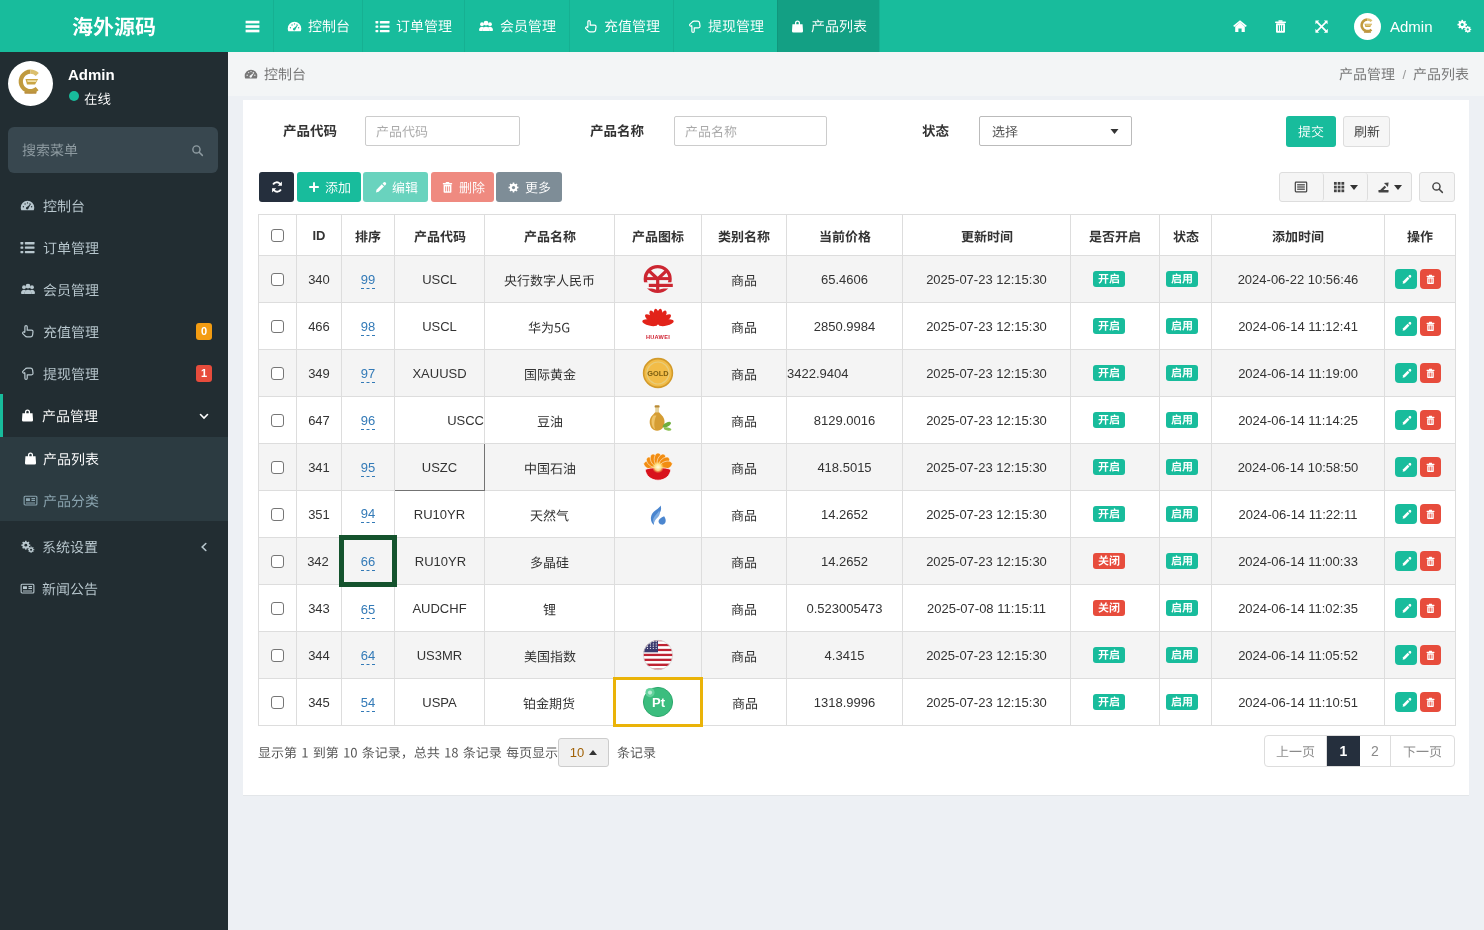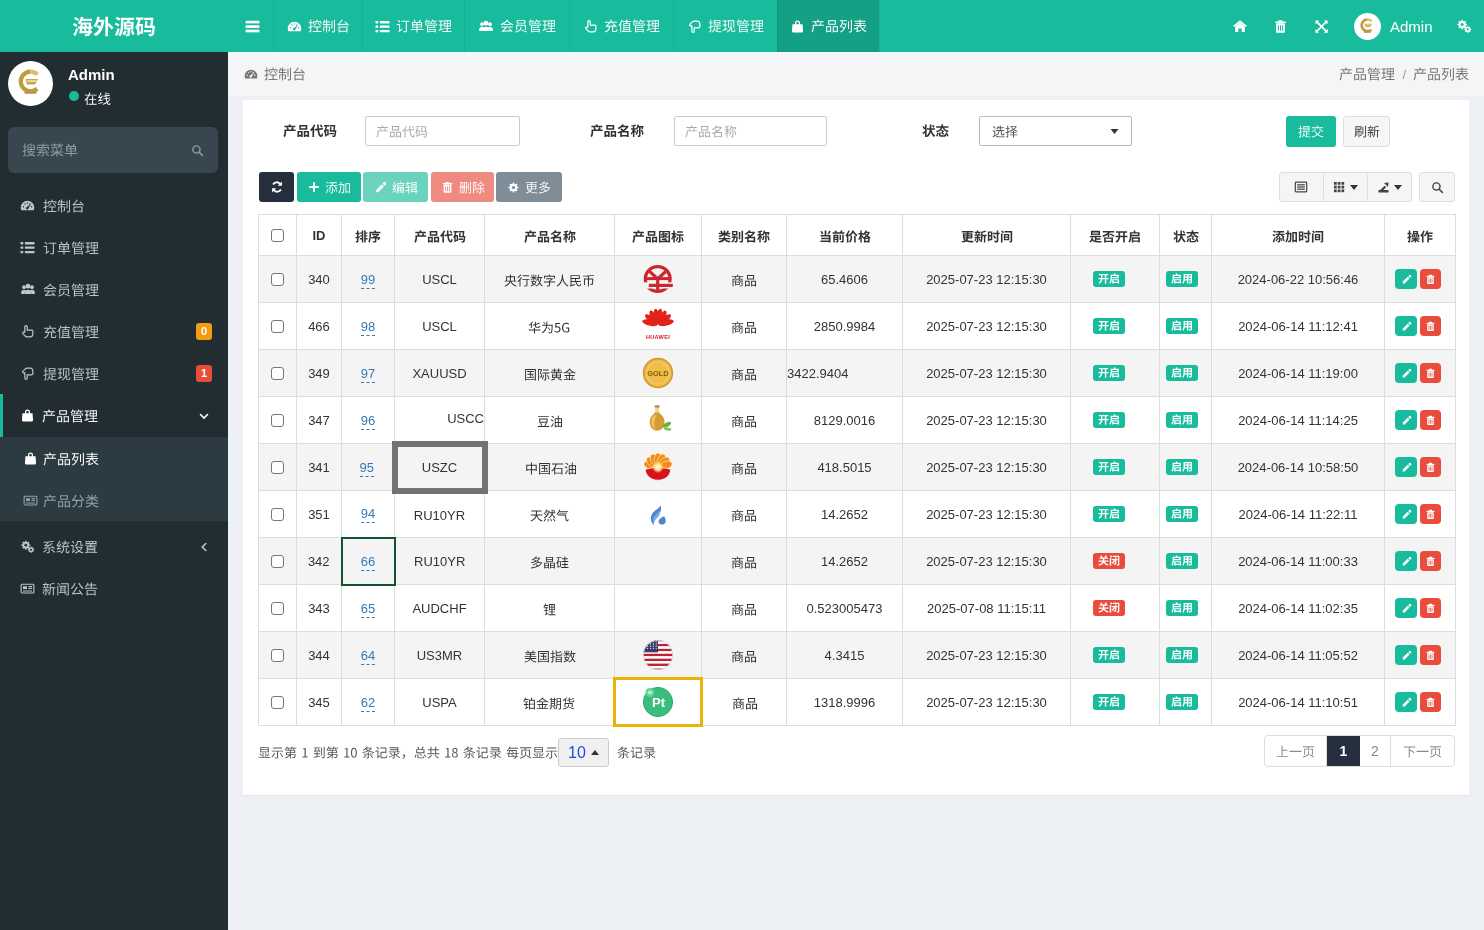--- a/index.html
+++ b/index.html
@@ -927,21 +927,21 @@
                   </g>
                 </svg>
               </span>
             </div>
           </td>
         </tr>
         <tr style="height:47px;">
           <td style="border:1px solid #ddd;text-align:center;vertical-align:middle">
             <div style="width:13px;height:13px;border:1px solid #767676;border-radius:3px;background:#fff;margin:auto"></div>
           </td>
-          <td style="border:1px solid #ddd;text-align:center;vertical-align:middle">347</td>
+          <td style="border:1px solid #ddd;text-align:center;vertical-align:middle">647</td>
           <td style="border:1px solid #ddd;text-align:center;vertical-align:middle"><span style="color:#337ab7;border-bottom:1px dashed #337ab7;padding-bottom:1px">96</span></td>
           <td style="border:1px solid #ddd;text-align:right;vertical-align:middle">USCC</td>
           <td style="border:1px solid #ddd;text-align:center;vertical-align:middle"><svg class="z" width="26.0" height="13.0" viewBox="0 0 2000 1000" fill="#333" style="vertical-align:middle;">
               <use href="#r8c46" transform="translate(0,880) scale(1,-1)"></use>
               <use href="#r6cb9" transform="translate(1000,880) scale(1,-1)"></use>
             </svg></td>
           <td style="border:1px solid #ddd;text-align:center;vertical-align:middle"><svg width="36" height="36" viewBox="0 0 36 36" style="vertical-align:middle">
               <rect x="14.6" y="3.2" width="5" height="2.6" rx="1" fill="#b98a33"></rect>
               <path d="M15.2 5.8h3.8v4.4h-3.8z" fill="#e7d49e"></path>
               <path d="M15.2 10.2h3.8l3.6 4c1.2 1.6 1.9 3.5 1.9 5.6 0 5.2-3 9-7.4 9s-7.4-3.8-7.4-9c0-2.1.7-4 1.9-5.6z" fill="#d59d33"></path>
@@ -994,21 +994,21 @@
               </span>
             </div>
           </td>
         </tr>
         <tr style="height:47px;background:#f4f4f4;">
           <td style="border:1px solid #ddd;text-align:center;vertical-align:middle">
             <div style="width:13px;height:13px;border:1px solid #767676;border-radius:3px;background:#fff;margin:auto"></div>
           </td>
           <td style="border:1px solid #ddd;text-align:center;vertical-align:middle">341</td>
           <td style="border:1px solid #ddd;text-align:center;vertical-align:middle"><span style="color:#337ab7;border-bottom:1px dashed #337ab7;padding-bottom:1px">95</span></td>
-          <td style="border:6px solid #737373;text-align:center;vertical-align:middle">USZC</td>
+          <td style="border:1px solid #737373;text-align:center;vertical-align:middle">USZC</td>
           <td style="border:1px solid #ddd;text-align:center;vertical-align:middle"><svg class="z" width="52.0" height="13.0" viewBox="0 0 4000 1000" fill="#333" style="vertical-align:middle;">
               <use href="#r4e2d" transform="translate(0,880) scale(1,-1)"></use>
               <use href="#r56fd" transform="translate(1000,880) scale(1,-1)"></use>
               <use href="#r77f3" transform="translate(2000,880) scale(1,-1)"></use>
               <use href="#r6cb9" transform="translate(3000,880) scale(1,-1)"></use>
             </svg></td>
           <td style="border:1px solid #ddd;text-align:center;vertical-align:middle"><svg width="36" height="36" viewBox="0 0 36 36" style="vertical-align:middle">
               <defs>
                 <radialGradient id="ptrg" cx="0.5" cy="0.5" r="0.5">
                   <stop offset="0" stop-color="#fffbe0"></stop>
@@ -1133,21 +1133,21 @@
                 </svg>
               </span>
             </div>
           </td>
         </tr>
         <tr style="height:47px;background:#f4f4f4;">
           <td style="border:1px solid #ddd;text-align:center;vertical-align:middle">
             <div style="width:13px;height:13px;border:1px solid #767676;border-radius:3px;background:#fff;margin:auto"></div>
           </td>
           <td style="border:1px solid #ddd;text-align:center;vertical-align:middle">342</td>
-          <td style="border:2px solid #14532d;text-align:center;vertical-align:middle"><span style="color:#337ab7;border-bottom:1px dashed #337ab7;padding-bottom:1px">66</span></td>
+          <td style="border:5px solid #14532d;text-align:center;vertical-align:middle"><span style="color:#337ab7;border-bottom:1px dashed #337ab7;padding-bottom:1px">66</span></td>
           <td style="border:1px solid #ddd;text-align:center;vertical-align:middle">RU10YR</td>
           <td style="border:1px solid #ddd;text-align:center;vertical-align:middle"><svg class="z" width="39.0" height="13.0" viewBox="0 0 3000 1000" fill="#333" style="vertical-align:middle;">
               <use href="#r591a" transform="translate(0,880) scale(1,-1)"></use>
               <use href="#r6676" transform="translate(1000,880) scale(1,-1)"></use>
               <use href="#r7845" transform="translate(2000,880) scale(1,-1)"></use>
             </svg></td>
           <td style="border:1px solid #ddd;text-align:center;vertical-align:middle"></td>
           <td style="border:1px solid #ddd;text-align:center;vertical-align:middle"><svg class="z" width="26.0" height="13.0" viewBox="0 0 2000 1000" fill="#333" style="vertical-align:middle;">
               <use href="#r5546" transform="translate(0,880) scale(1,-1)"></use>
               <use href="#r54c1" transform="translate(1000,880) scale(1,-1)"></use>
@@ -1352,21 +1352,21 @@
                 </svg>
               </span>
             </div>
           </td>
         </tr>
         <tr style="height:47px;">
           <td style="border:1px solid #ddd;text-align:center;vertical-align:middle">
             <div style="width:13px;height:13px;border:1px solid #767676;border-radius:3px;background:#fff;margin:auto"></div>
           </td>
           <td style="border:1px solid #ddd;text-align:center;vertical-align:middle">345</td>
-          <td style="border:1px solid #ddd;text-align:center;vertical-align:middle"><span style="color:#337ab7;border-bottom:1px dashed #337ab7;padding-bottom:1px">62</span></td>
+          <td style="border:1px solid #ddd;text-align:center;vertical-align:middle"><span style="color:#337ab7;border-bottom:1px dashed #337ab7;padding-bottom:1px">54</span></td>
           <td style="border:1px solid #ddd;text-align:center;vertical-align:middle">USPA</td>
           <td style="border:1px solid #ddd;text-align:center;vertical-align:middle"><svg class="z" width="52.0" height="13.0" viewBox="0 0 4000 1000" fill="#333" style="vertical-align:middle;">
               <use href="#r94c2" transform="translate(0,880) scale(1,-1)"></use>
               <use href="#r91d1" transform="translate(1000,880) scale(1,-1)"></use>
               <use href="#r671f" transform="translate(2000,880) scale(1,-1)"></use>
               <use href="#r8d27" transform="translate(3000,880) scale(1,-1)"></use>
             </svg></td>
           <td style="border:3px solid #eab308;text-align:center;vertical-align:middle"><svg width="36" height="36" viewBox="0 0 36 36" style="vertical-align:middle">
               <circle cx="18" cy="18" r="14.6" fill="#3bbd7e"></circle>
               <circle cx="18" cy="18" r="14.6" fill="none" stroke="#2da86c" stroke-width="1"></circle>
@@ -1443,21 +1443,21 @@
         <use href="#r6761" transform="translate(15755,880) scale(1,-1)"></use>
         <use href="#r8bb0" transform="translate(16755,880) scale(1,-1)"></use>
         <use href="#r5f55" transform="translate(17755,880) scale(1,-1)"></use>
         <use href="#r6bcf" transform="translate(19085,880) scale(1,-1)"></use>
         <use href="#r9875" transform="translate(20085,880) scale(1,-1)"></use>
         <use href="#r663e" transform="translate(21085,880) scale(1,-1)"></use>
         <use href="#r793a" transform="translate(22085,880) scale(1,-1)"></use>
       </svg>
     </div>
     <div class="abs btn" style="left:315px;top:638px;width:51px;height:29px;border:1px solid #ccc;border-radius:3px;background:#f0f0f0;gap:5px">
-      <span style="font-size:16px;color:#1d4ed8">10</span>
+      <span style="font-size:13px;color:#a16207">10</span>
       <svg width="8" height="5" viewBox="0 0 8 5" style="vertical-align:middle;">
         <path fill="#333" d="M0 5h8l-4-5z"></path>
       </svg>
     </div>
     <div class="abs flexc" style="left:374px;top:638px;height:29px">
       <svg class="z" width="39.0" height="13.0" viewBox="0 0 3000 1000" fill="#555" style="vertical-align:middle;">
         <use href="#r6761" transform="translate(0,880) scale(1,-1)"></use>
         <use href="#r8bb0" transform="translate(1000,880) scale(1,-1)"></use>
         <use href="#r5f55" transform="translate(2000,880) scale(1,-1)"></use>
       </svg>

